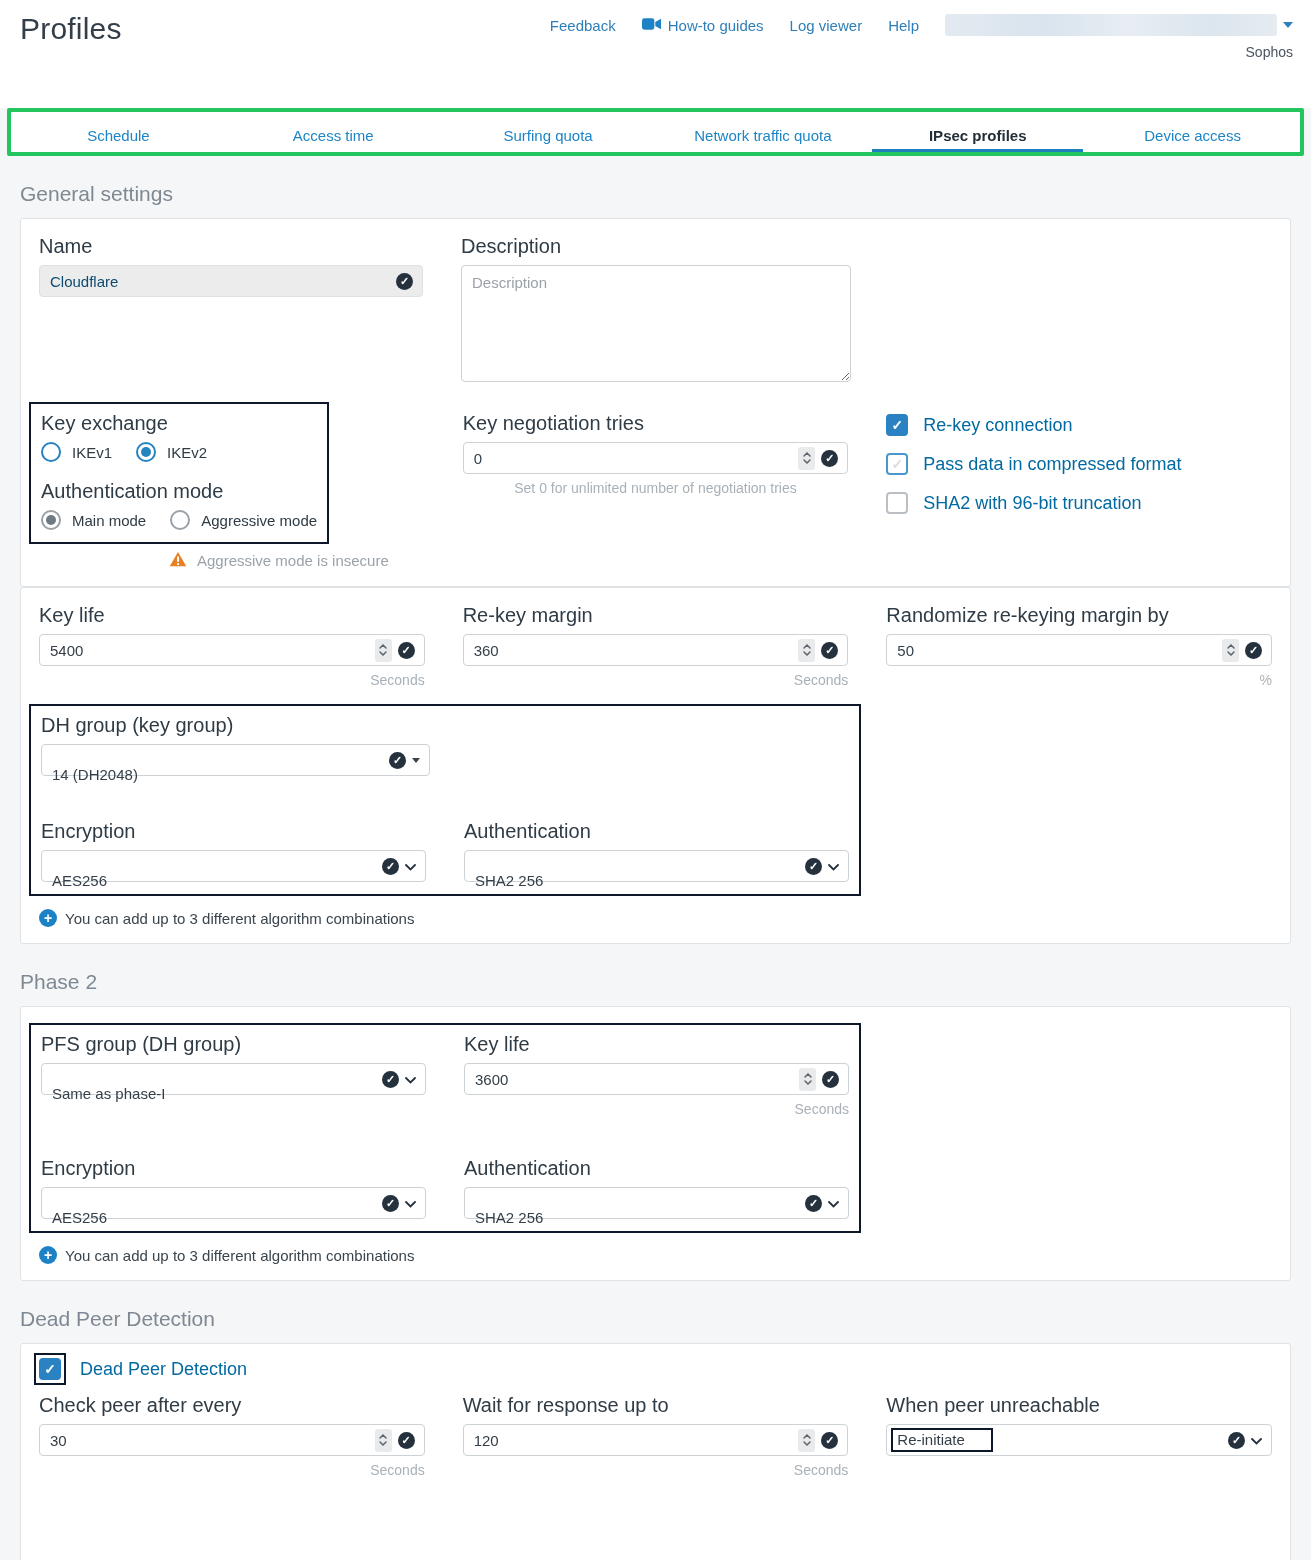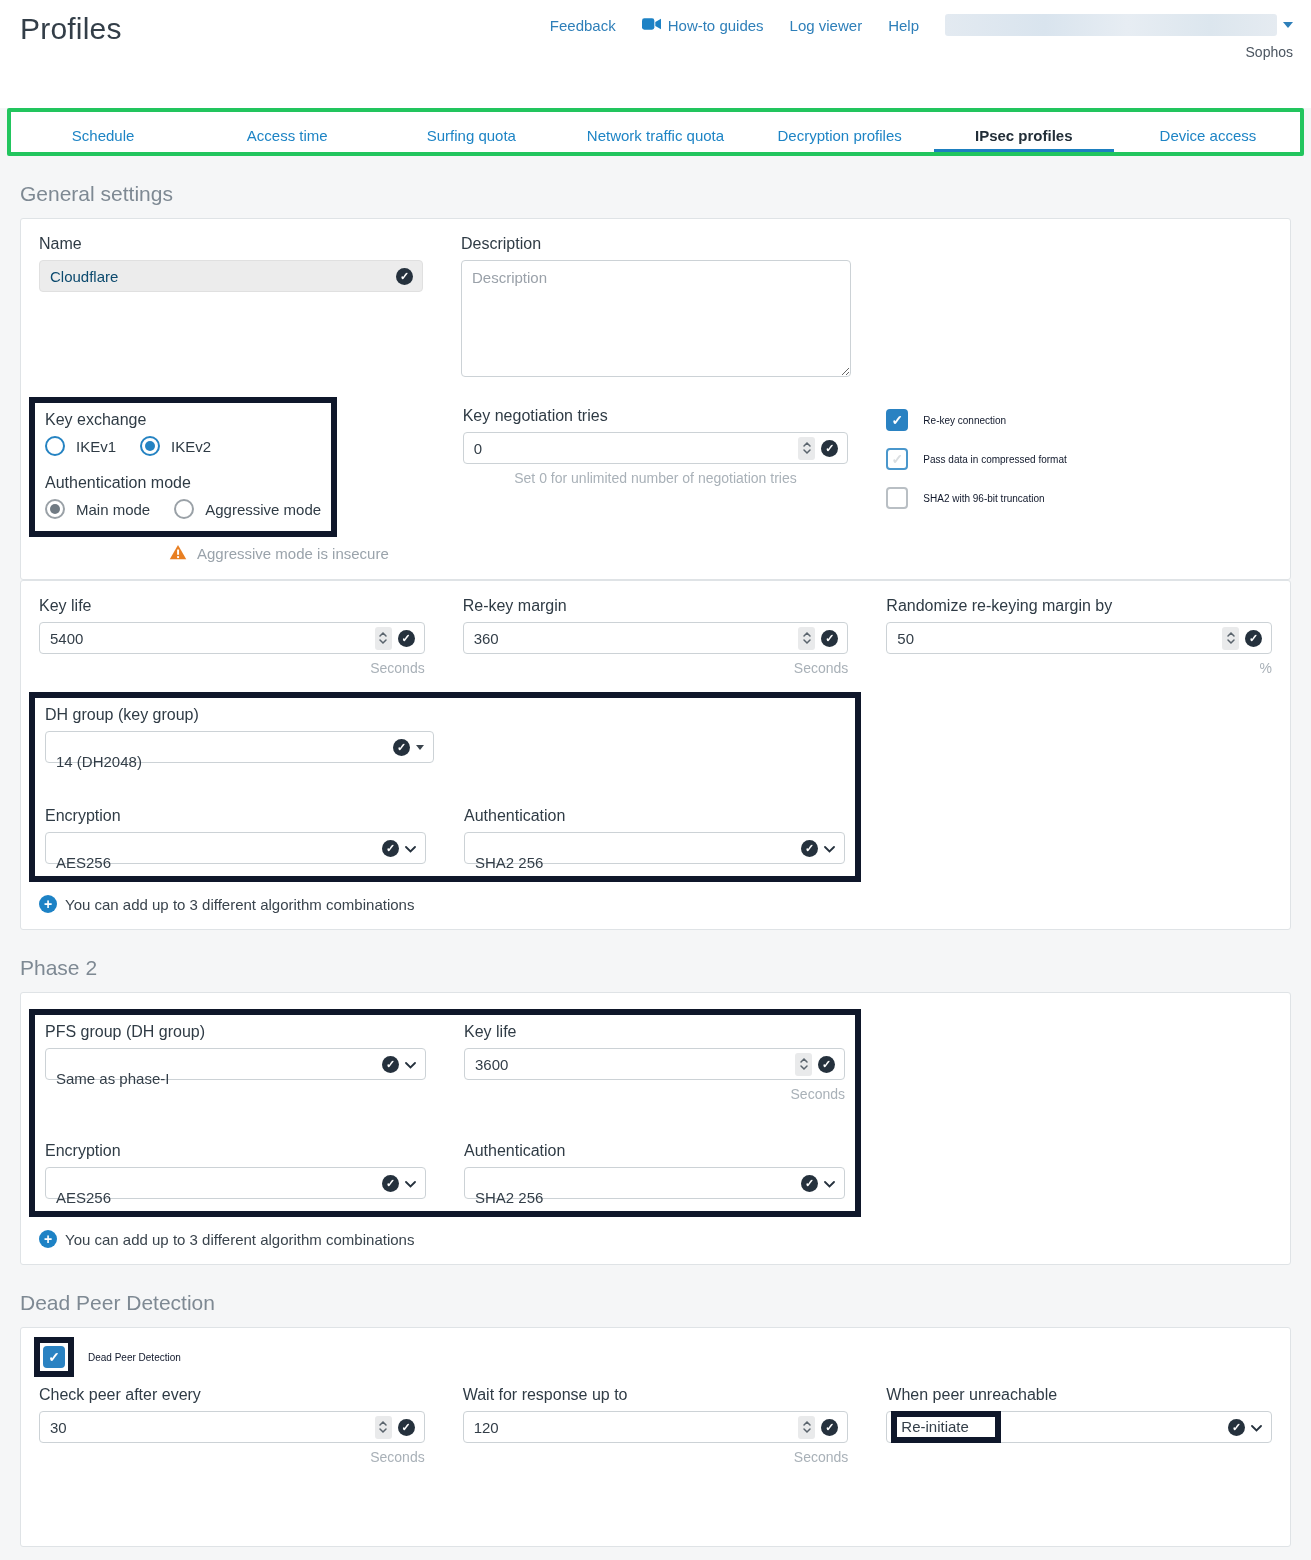--- a/index.html
+++ b/index.html
@@ -24,21 +24,21 @@
   .tabbar { background:#fff; border:4px solid #22c55e; margin:0 7px; display:flex; height:48px; border-radius:2px; }
   .tab { flex:1; text-align:center; font-size:15px; color:#1d84c5; padding-top:15px; position:relative; cursor:pointer; }
   .tab.active { color:#222e38; font-weight:700; }
   .tab.active .tab-underline { position:absolute; left:2px; right:2px; bottom:0; height:3px; background:#1d7fc0; }
   
   .main { margin:0 20px; }
   .section-title { font-size:21px; font-weight:400; color:#7e8993; margin:26px 0 12px; }
   .card { background:#fff; border:1px solid #dfe3e6; border-radius:3px; padding:16px 18px; }
   .row { display:flex; gap:38px; }
   .col { width:389px; }
-  .f-label { display:block; font-size:16px; font-weight:500; color:#2f3b45; margin-bottom:7px; }
+  .f-label { display:block; font-size:20px; font-weight:500; color:#2f3b45; margin-bottom:7px; }
   .unit { display:block; text-align:right; font-size:14px; color:#a9b1b8; margin-top:6px; }
   .help-text { display:block; text-align:center; font-size:14px; color:#a9b1b8; margin-top:6px; }
   
   .field { display:flex; align-items:center; height:32px; border:1px solid #ccd2d6; border-radius:4px; background:#fff; padding:0 9px 0 10px; }
   .field input { border:none; outline:none; flex:1; min-width:0; font:inherit; font-size:15px; color:#333e48; background:transparent; }
   .field .value { font-size:15px; color:#333e48;margin-top:29px; }
   .field.disabled { background:#ececec; border-color:#e0e0e0; }
   .field.disabled input { color:#0c4a6e; }
   .icon-tail { display:flex; align-items:center; gap:6px; margin-left:auto; }
   .badge { width:17px; height:17px; border-radius:50%; background:#25313d; color:#fff; font-size:11px; font-weight:700;
@@ -55,23 +55,23 @@
   .radio .dot { width:10px; height:10px; border-radius:50%; background:transparent; }
   .radio.selected .dot { background:#2583c2; }
   .radio.gray { border-color:#9aa1a7; }
   .radio.gray.selected .dot { background:#707a83; }
   .radio-label { font-size:15px; color:#2f3b45; }
   .chk-row { display:flex; align-items:center; gap:15px; margin-bottom:17px; cursor:pointer; }
   .chk { width:22px; height:22px; border-radius:4px; display:flex; align-items:center; justify-content:center; font-size:14px; font-weight:700; flex:none; }
   .chk.checked { background:#2a82c2; color:#fff; border:2px solid #2a82c2; }
   .chk.empty-blue { background:#fff; border:2px solid #4a97cc; color:#d9dde0; }
   .chk.empty-gray { background:#fff; border:2px solid #b9bfc4; color:transparent; }
-  .chk-label { font-size:10px; color:#0f172a; }
-  
-  .hl-box { border:6px solid #0f172a; }
+  .chk-label { font-size:18px; color:#0369a1; }
+  
+  .hl-box { border:2px solid #0f172a; }
   .hl-group { margin-left:-10px; padding:8px 10px 12px; width:fit-content; }
   .hl-wide { margin-left:-10px; padding:8px 10px 12px; width:832px; }
   .hl-chk { display:inline-flex; padding:3px; margin:-5px 0 -5px -5px; }
   .hl-inline { display:inline-block; padding:1px 26px 1px 4px; margin-left:-6px; }
   
   .warning-row { display:flex; align-items:center; gap:10px; margin:7px 0 0 130px; font-size:15px; color:#9aa3ab; }
   .add-note { display:flex; align-items:center; gap:8px; margin-top:13px; font-size:15px; color:#3a444d; }
   .plus-ic { width:18px; height:18px; border-radius:50%; background:#1d82c5; color:#fff; font-size:14px; font-weight:700;
     display:flex; align-items:center; justify-content:center; flex:none; line-height:1; cursor:pointer; }
   .gap18 { height:18px; } .gap44 { height:44px; } .gap40 { height:40px; }
@@ -106,21 +106,20 @@
     </span>
   </div>
   <div class="brand">Sophos</div>
 </div>
 
 <div class="tabbar">
   <div class="tab"><span>Schedule</span></div>
   <div class="tab"><span>Access time</span></div>
   <div class="tab"><span>Surfing quota</span></div>
   <div class="tab"><span>Network traffic quota</span></div>
-  <div class="tab"><span>Decryption profiles</span></div>
   <div class="tab active"><span>IPsec profiles</span><span class="tab-underline"></span></div>
   <div class="tab"><span>Device access</span></div>
 </div>
 
 <div class="main">
 
   <div class="section-title">General settings</div>
   <div class="card">
     <div class="row">
       <div class="col">

